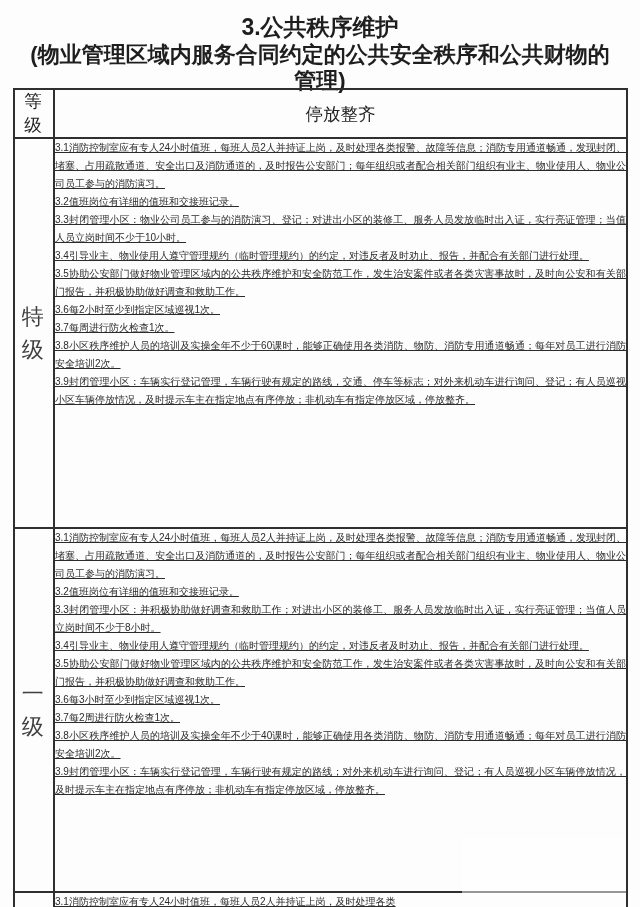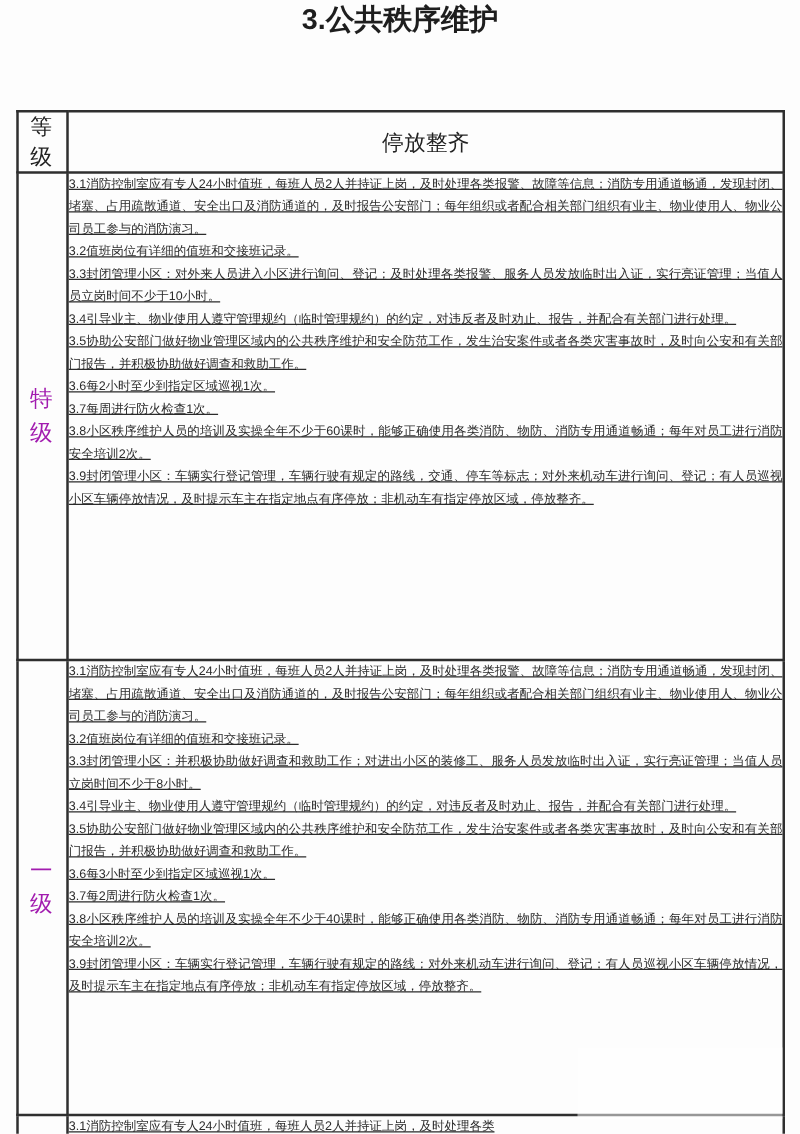--- a/index.html
+++ b/index.html
@@ -4,21 +4,21 @@
 <style>
   html,body { margin:0; padding:0; }
   .page {
     position:relative;
     width:640px; height:907px;
     background:#fdfdfd;
     overflow:hidden;
     font-family:"Liberation Sans","DejaVu Sans",sans-serif;
     color:#2b2b2b;
   }
-  .title-block { padding-top:0; text-align:center; }
+  .title-block { padding-top:12px; text-align:center; }
   .title-main {
     font-size:23px; font-weight:bold; color:#1e1e1e;
     line-height:30px; margin:0;
   }
   .title-sub {
     font-size:22px; font-weight:bold; color:#1e1e1e;
     line-height:26px; max-width:600px; margin:0 auto;
   }
   table.svc {
     position:absolute; left:13px; top:88px;
@@ -31,21 +31,21 @@
   .hdr-cell {
     height:45px; text-align:center; vertical-align:middle;
     font-size:17.5px; font-weight:400; color:#222;
   }
   .vstack {
     display:inline-block; width:1.12em; word-break:break-all;
     line-height:1.35; text-align:left;
   }
   .grade-cell {
     text-align:center; vertical-align:middle;
-    font-size:18px; color:#a21caf;
+    font-size:22px; color:#404040;
   }
   .grade-cell .vstack { line-height:1.5; }
   .content-cell { vertical-align:top; padding:1px 3px 1px 4px; }
   .content-cell p {
     margin:0; font-size:10px; line-height:18px;
     color:#2b2b2b; text-align:justify;text-decoration:underline;
   }
   tr.row-special { height:390px; }
   tr.row-first   { height:364px; }
   tr.row-partial { height:40px; }
@@ -54,20 +54,21 @@
     background:rgba(255,255,255,0.5); pointer-events:none;
   }
 </style>
 </head>
 <body>
 
 <div class="page">
 
   <div class="title-block">
     <div class="title-main">3.公共秩序维护</div>
+    <div class="title-sub">(物业管理区域内服务合同约定的公共安全秩序和公共财物的管理)</div>
   </div>
 
   <table class="svc">
     <colgroup>
       <col class="col-grade">
       <col>
     </colgroup>
     <tbody>
         <tr>
       <th class="hdr-cell">
@@ -76,21 +77,21 @@
       <th class="hdr-cell">停放整齐</th>
     </tr>
 
     <tr class="row-special">
       <td class="grade-cell">
         <span class="vstack">特级</span>
       </td>
       <td class="content-cell">
         <p>3.1消防控制室应有专人24小时值班，每班人员2人并持证上岗，及时处理各类报警、故障等信息；消防专用通道畅通，发现封闭、堵塞、占用疏散通道、安全出口及消防通道的，及时报告公安部门；每年组织或者配合相关部门组织有业主、物业使用人、物业公司员工参与的消防演习。</p>
         <p>3.2值班岗位有详细的值班和交接班记录。</p>
-        <p>3.3封闭管理小区：对外来人员进入小区进行询问、登记；及时处理各类报警、服务人员发放临时出入证，实行亮证管理；当值人员立岗时间不少于10小时。</p>
+        <p>3.3封闭管理小区：物业公司员工参与的消防演习、登记；对进出小区的装修工、服务人员发放临时出入证，实行亮证管理；当值人员立岗时间不少于10小时。</p>
         <p>3.4引导业主、物业使用人遵守管理规约（临时管理规约）的约定，对违反者及时劝止、报告，并配合有关部门进行处理。</p>
         <p>3.5协助公安部门做好物业管理区域内的公共秩序维护和安全防范工作，发生治安案件或者各类灾害事故时，及时向公安和有关部门报告，并积极协助做好调查和救助工作。</p>
         <p>3.6每2小时至少到指定区域巡视1次。</p>
         <p>3.7每周进行防火检查1次。</p>
         <p>3.8小区秩序维护人员的培训及实操全年不少于60课时，能够正确使用各类消防、物防、消防专用通道畅通；每年对员工进行消防安全培训2次。</p>
         <p>3.9封闭管理小区：车辆实行登记管理，车辆行驶有规定的路线，交通、停车等标志；对外来机动车进行询问、登记；有人员巡视小区车辆停放情况，及时提示车主在指定地点有序停放；非机动车有指定停放区域，停放整齐。</p>
       </td>
     </tr>
 
     <tr class="row-first">

